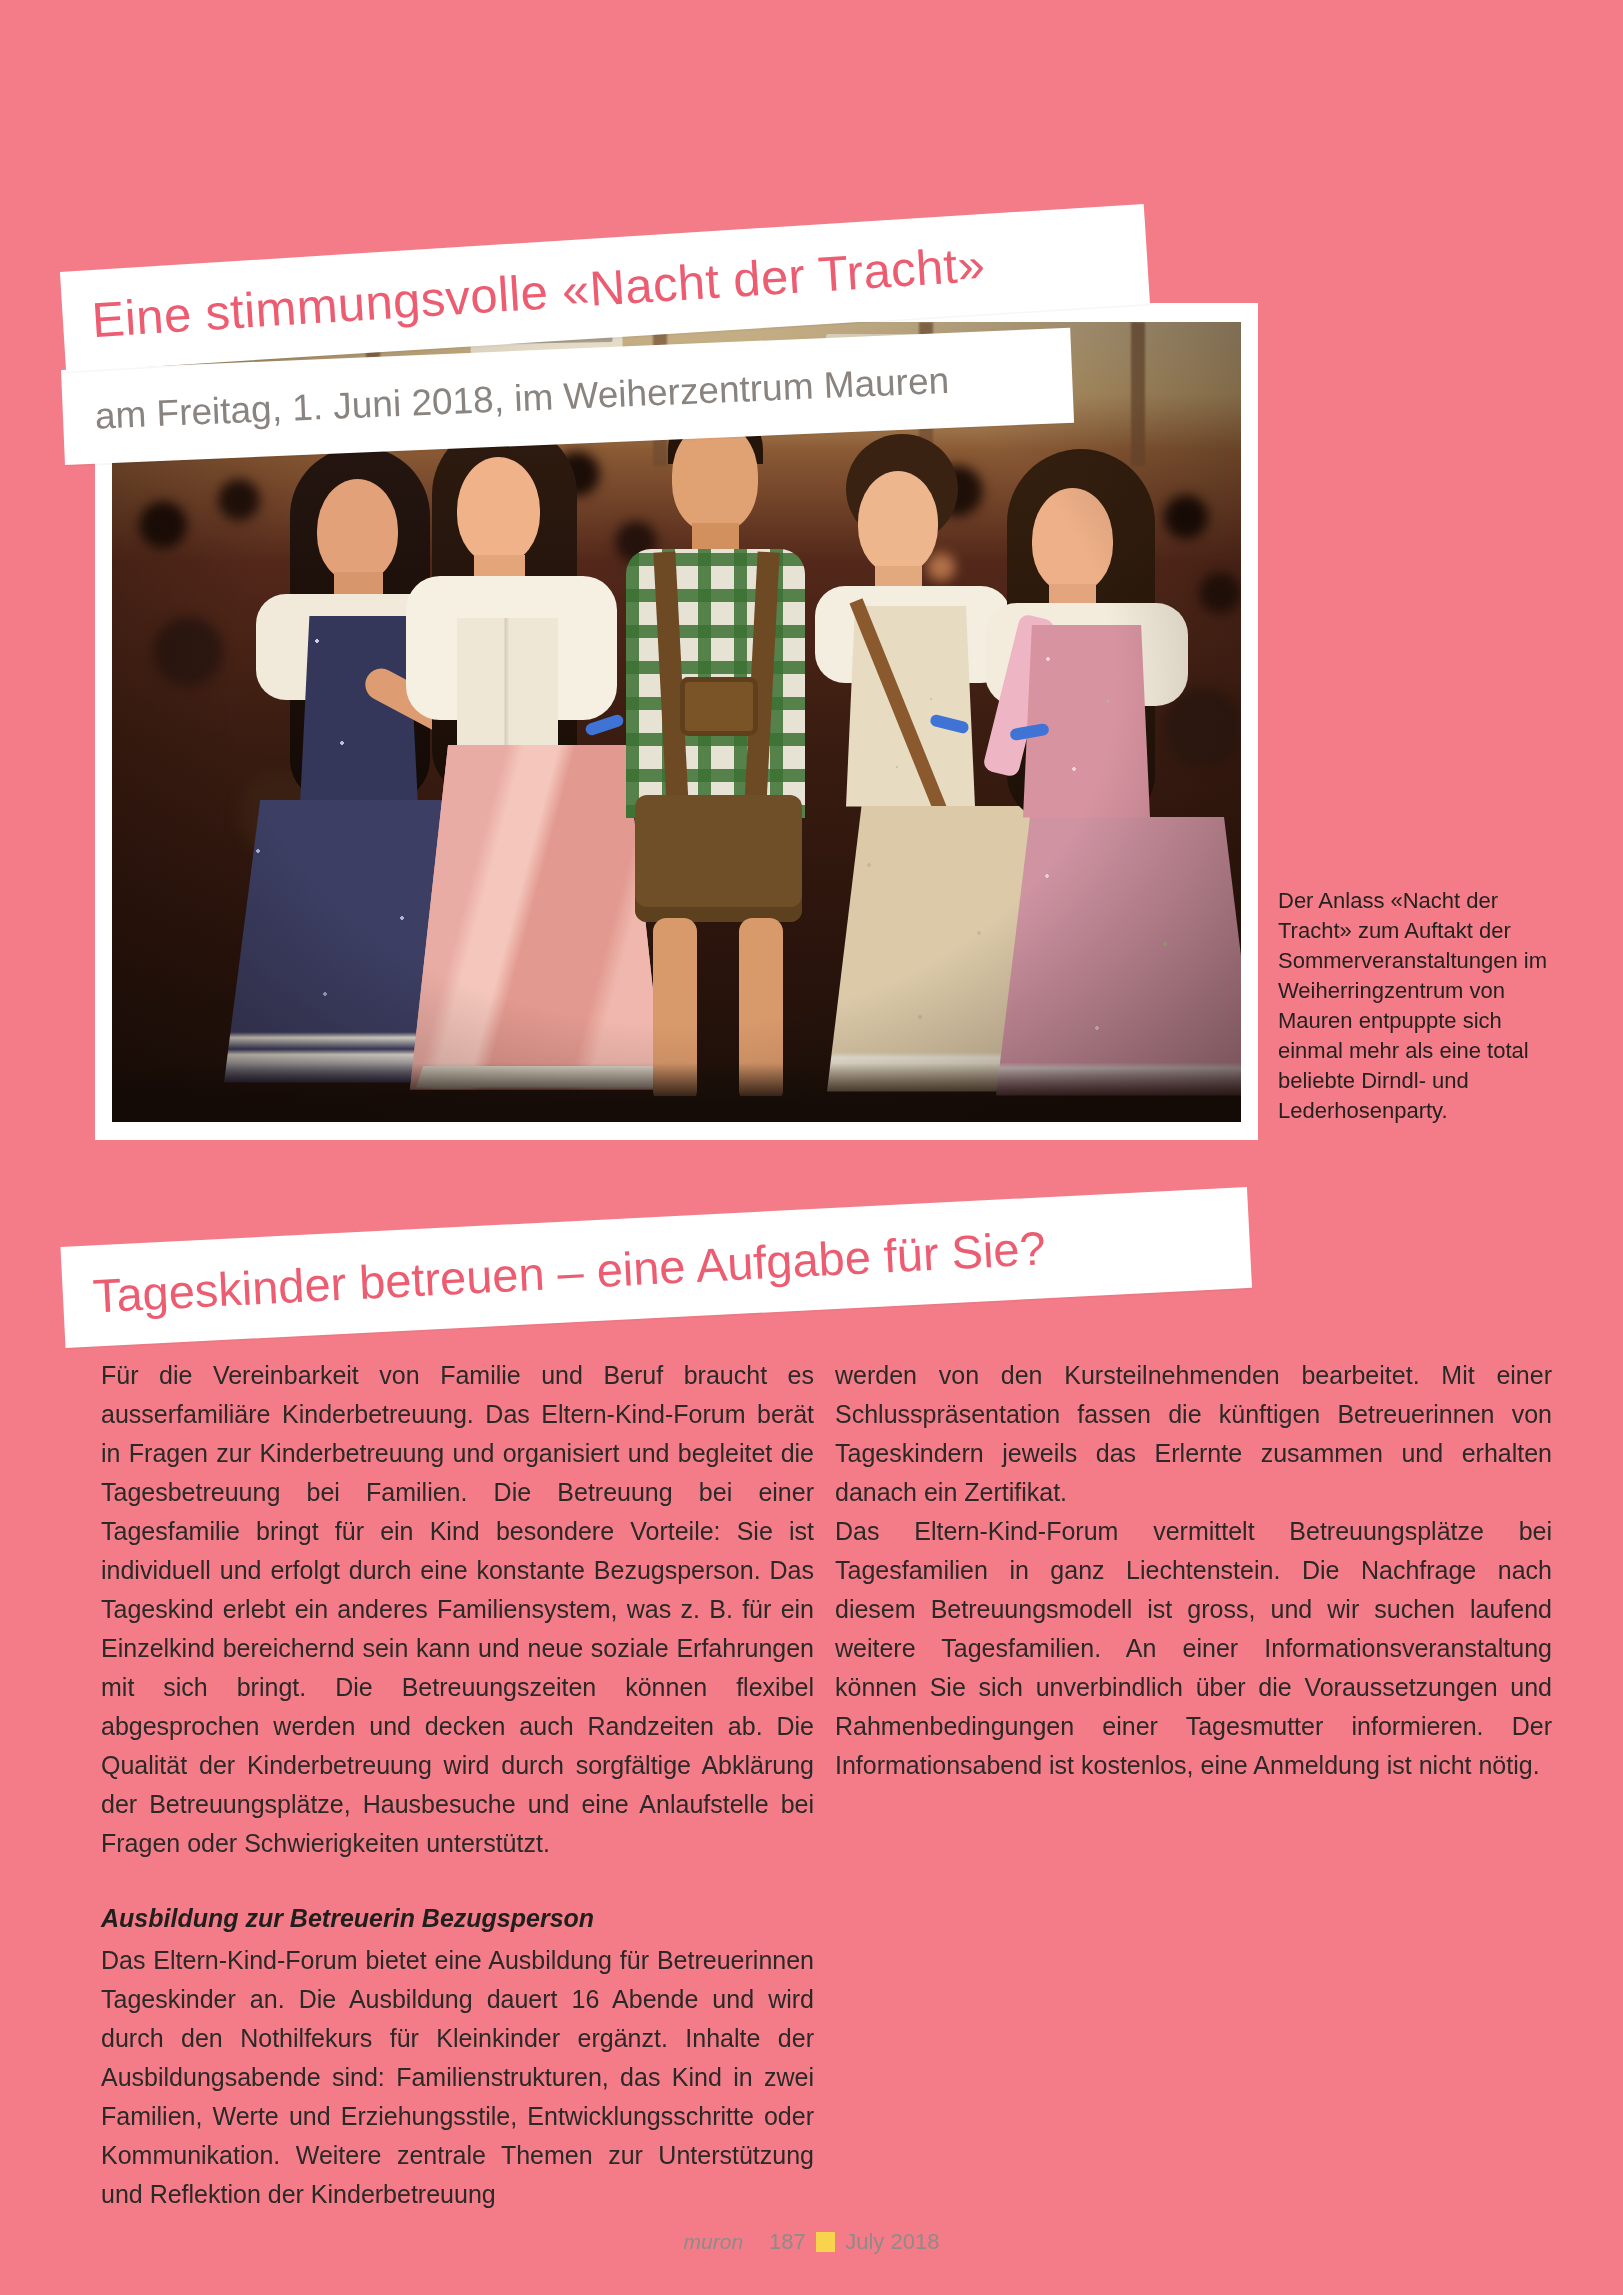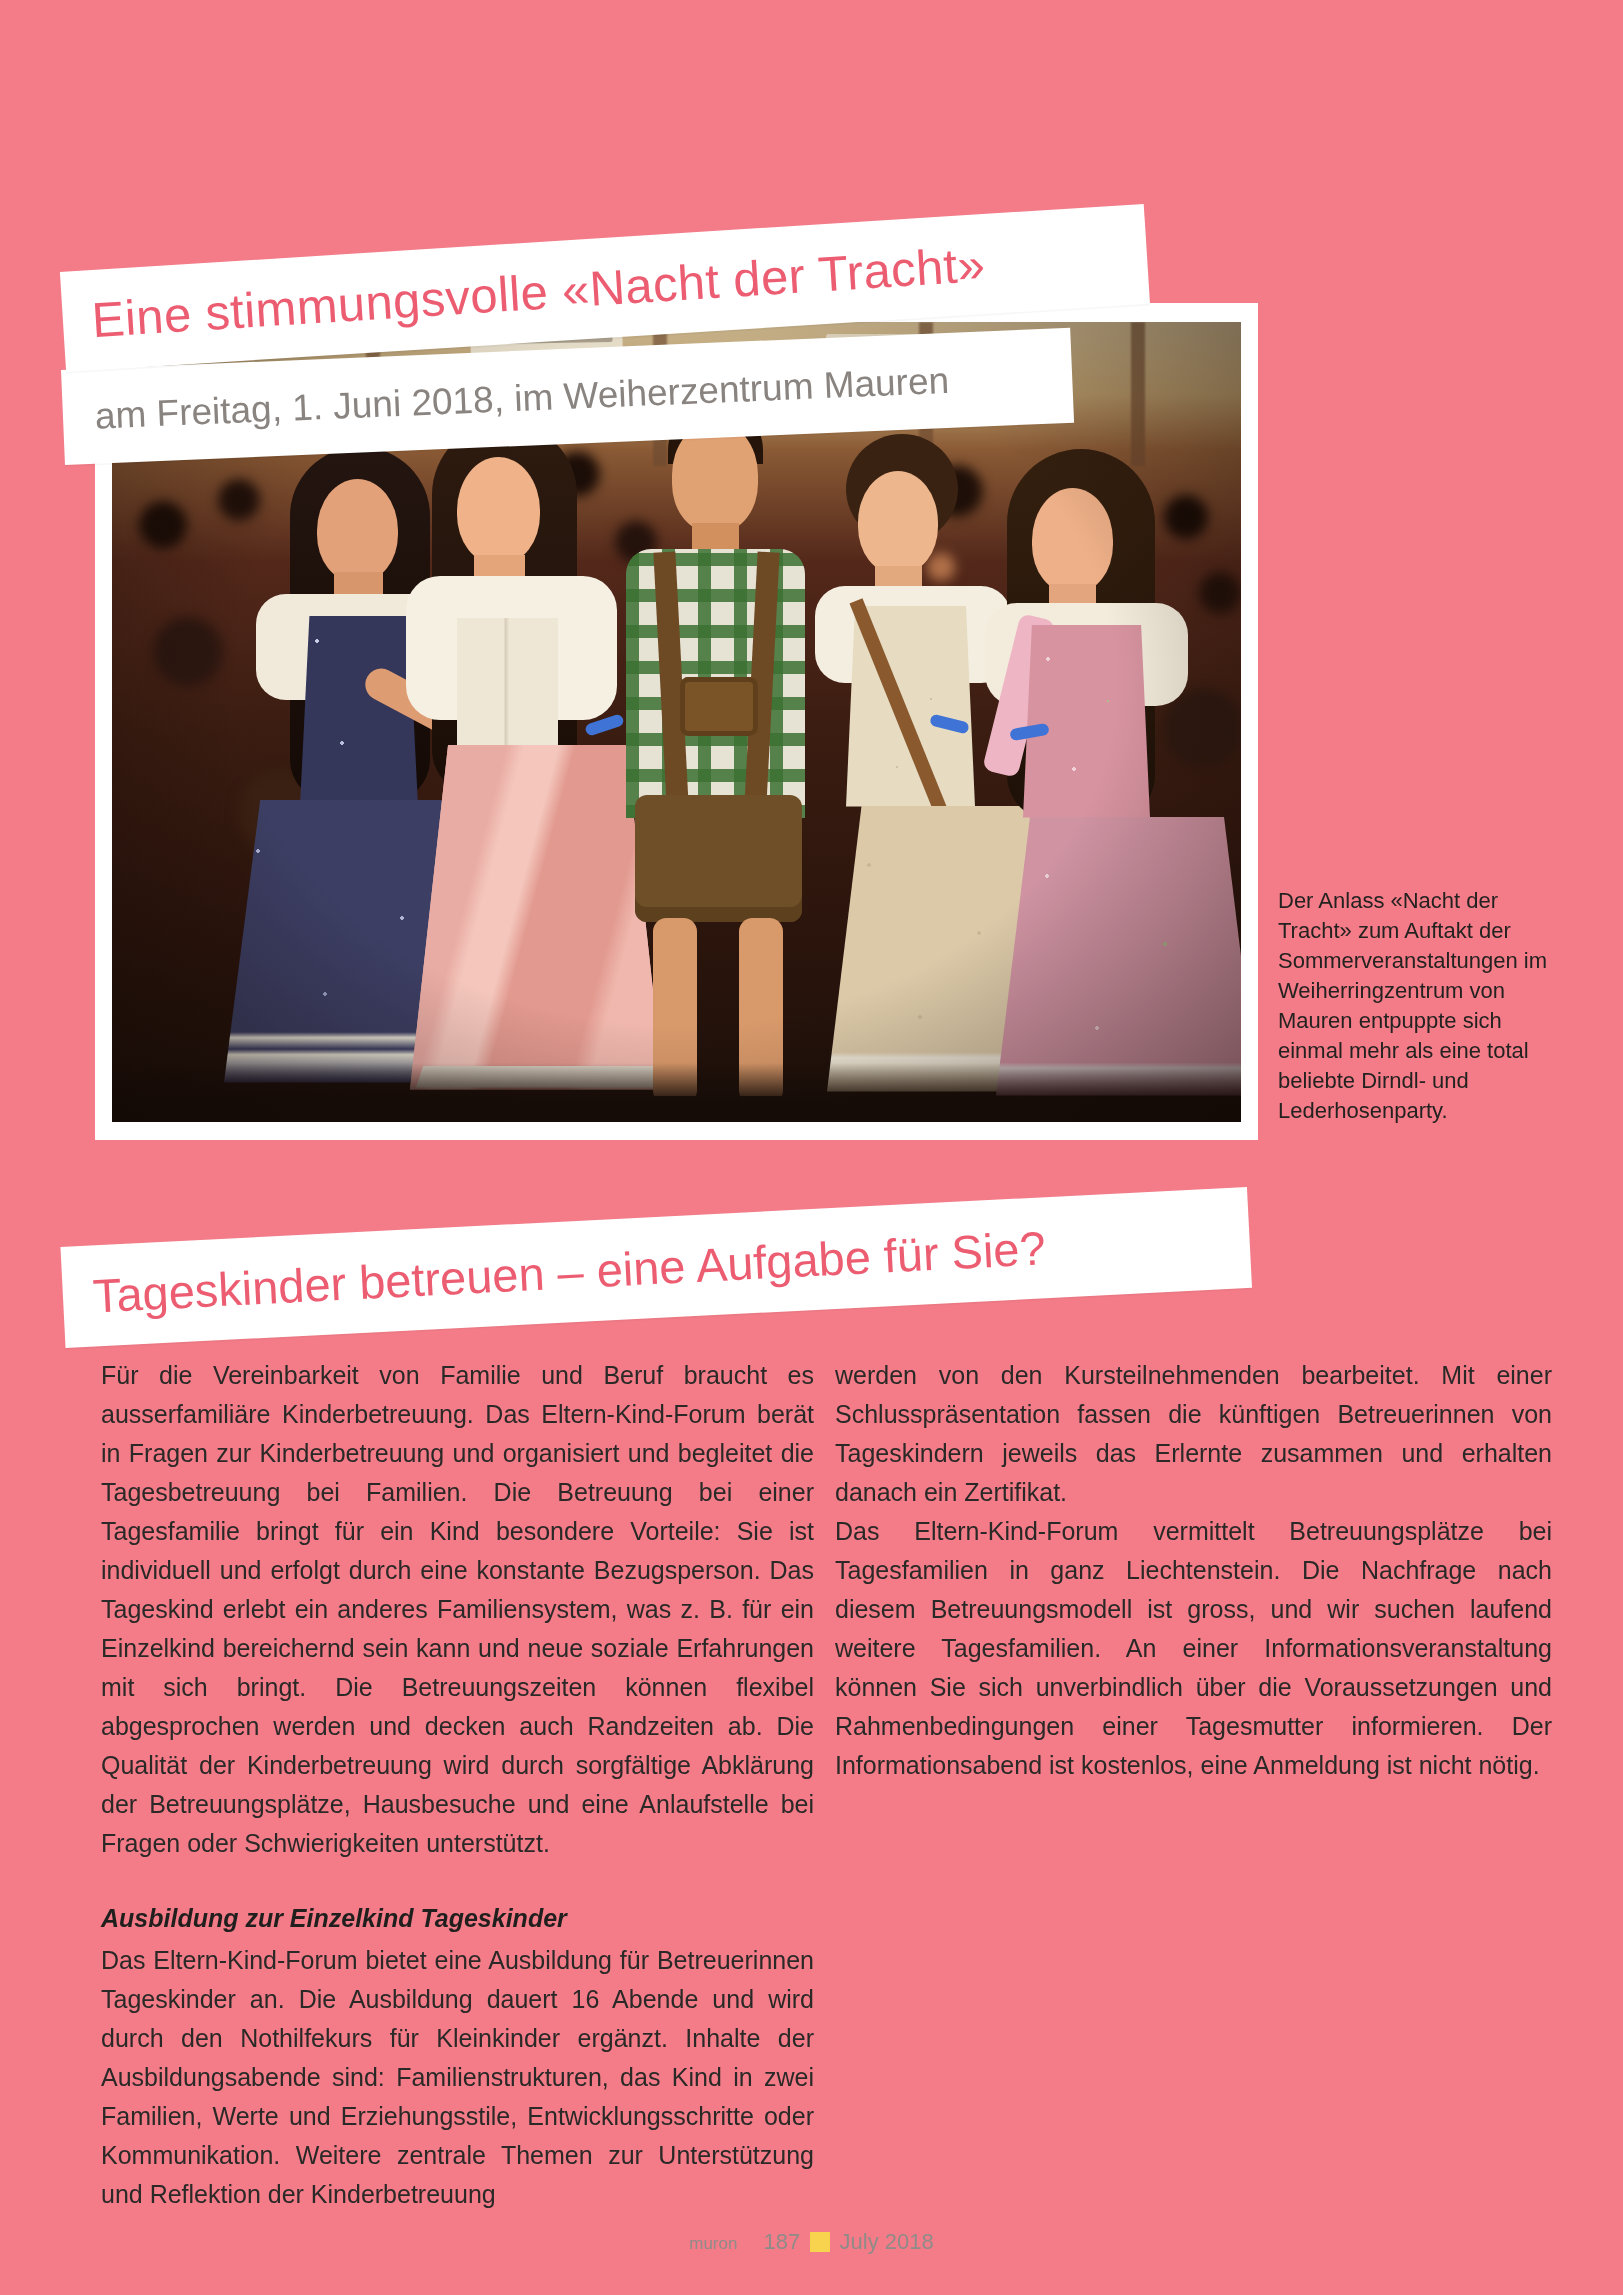--- a/index.html
+++ b/index.html
@@ -54,21 +54,21 @@
   .col h3{margin:36px 0 3.4px 0;font-size:25px;line-height:39px;font-style:italic;font-weight:bold;color:#211f1d;text-align:left;}
 
   
   .info-box{position:absolute;left:829px;top:1950px;width:682px;height:202px;z-index:3;box-sizing:border-box;
             border:6.8px solid #ffffff;background:#e95a6d;padding:15px 25px 0 51px;}
   .info-box h2{margin:6.8px 0 20px 0;font-size:30px;font-style:italic;font-weight:bold;color:#131110;}
   .info-box p{margin:0;font-size:24.5px;line-height:34px;color:#1b1917;}
 
   
   .footer{position:absolute;left:0;top:2229px;width:100%;text-align:center;color:#8f8b88;font-size:22px;z-index:3;}
-  .footer .mag{font-size:17px;margin-right:26px;}
+  .footer .mag{font-style:italic;font-size:21px;margin-right:26px;}
   .footer .sq{display:inline-block;width:19.4px;height:19.4px;background:#f8d44e;margin:0 10px;vertical-align:-2.5px;}
 </style>
 </head>
 <body>
 
 <div class="page">
 
   <div class="photo-mat">
     <div class="photo">
 
@@ -157,21 +157,21 @@
   </div>
 
   <div class="caption">Der Anlass «Nacht der Tracht» zum Auftakt der Sommerveranstaltungen im Weiherringzentrum von Mauren entpuppte sich einmal mehr als eine total beliebte Dirndl- und Lederhosenparty.</div>
 
   <div class="band band3">
     <span>Tageskinder betreuen – eine Aufgabe für Sie?</span>
   </div>
 
   <div class="col col-left">
     <p>Für die Vereinbarkeit von Familie und Beruf braucht es ausserfamiliäre Kinderbetreuung. Das Eltern-Kind-Forum berät in Fragen zur Kinderbetreuung und organisiert und begleitet die Tagesbetreuung bei Familien. Die Betreuung bei einer Tagesfamilie bringt für ein Kind besondere Vorteile: Sie ist individuell und erfolgt durch eine konstante Bezugsperson. Das Tageskind erlebt ein anderes Familiensystem, was z. B. für ein Einzelkind bereichernd sein kann und neue soziale Erfahrungen mit sich bringt. Die Betreuungszeiten können flexibel abgesprochen werden und decken auch Randzeiten ab. Die Qualität der Kinderbetreuung wird durch sorgfältige Abklärung der Betreuungsplätze, Hausbesuche und eine Anlaufstelle bei Fragen oder Schwierigkeiten unterstützt.</p>
-    <h3>Ausbildung zur Einzelkind Tageskinder</h3>
+    <h3>Ausbildung zur Betreuerin Bezugsperson</h3>
     <p>Das Eltern-Kind-Forum bietet eine Ausbildung für Betreuerinnen Tageskinder an. Die Ausbildung dauert 16 Abende und wird durch den Nothilfekurs für Kleinkinder ergänzt. Inhalte der Ausbildungsabende sind: Familienstrukturen, das Kind in zwei Familien, Werte und Erziehungsstile, Entwicklungsschritte oder Kommunikation. Weitere zentrale Themen zur Unterstützung und Reflektion der Kinderbetreuung</p>
   </div>
   <div class="col col-right">
     <p>werden von den Kursteilnehmenden bearbeitet. Mit einer Schlusspräsentation fassen die künftigen Betreuerinnen von Tageskindern jeweils das Erlernte zusammen und erhalten danach ein Zertifikat.</p>
     <p>Das Eltern-Kind-Forum vermittelt Betreuungsplätze bei Tagesfamilien in ganz Liechtenstein. Die Nachfrage nach diesem Betreuungsmodell ist gross, und wir suchen laufend weitere Tagesfamilien. An einer Informationsveranstaltung können Sie sich unverbindlich über die Voraussetzungen und Rahmenbedingungen einer Tagesmutter informieren. Der Informationsabend ist kostenlos, eine Anmeldung ist nicht nötig.</p>
   </div>
 
 
   <div class="footer">
     <span class="mag">muron</span><span>187</span><span class="sq"></span><span>July 2018</span>

